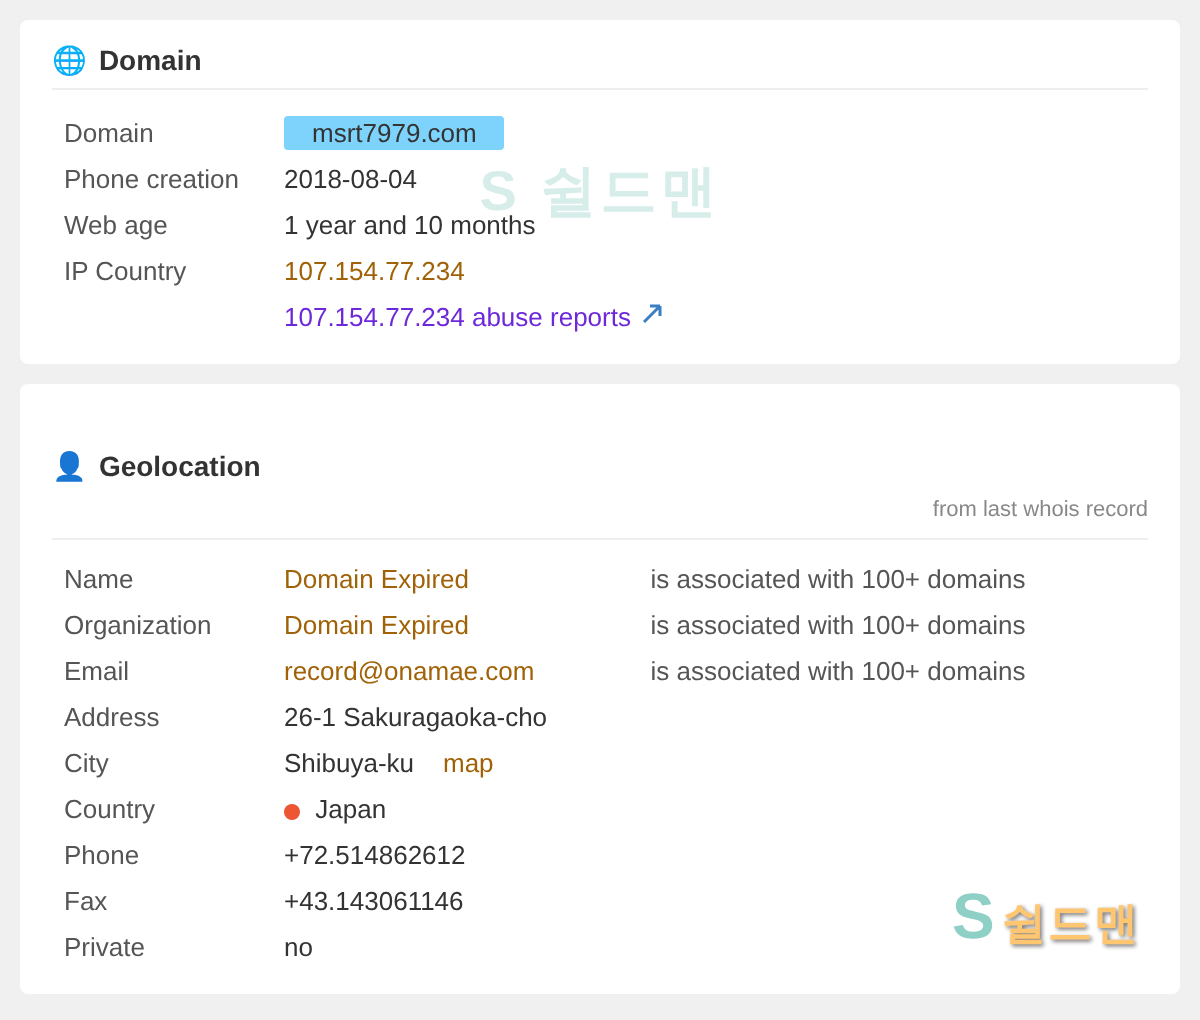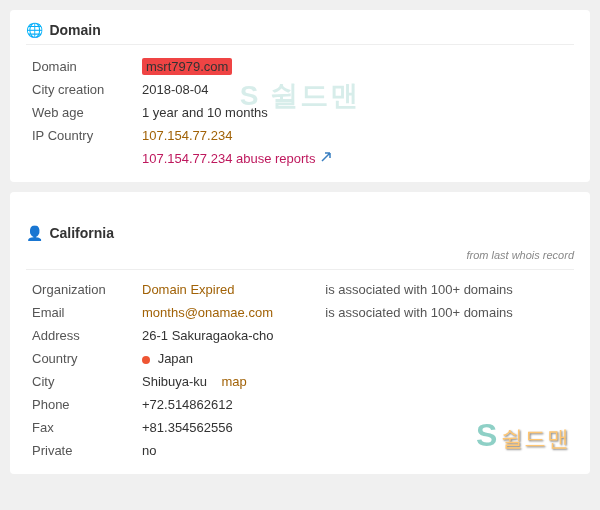--- a/index.html
+++ b/index.html
@@ -36,31 +36,31 @@
     table.info-table tr td {
       padding: 4px 6px;
       vertical-align: top;
     }
     table.info-table tr td:first-child {
       color: #555;
       width: 110px;
       font-weight: normal;
     }
     .highlighted {
-      background: #ef4444;
-      padding: 1px 4px;
+      background: #7dd3fc;
+      padding: 1px 14px;
       border-radius: 2px;
     }
     .link {
       color: #a16207;
       text-decoration: none;
       cursor: pointer;
     }
     .abuse-link {
-      color: #be185d;
+      color: #6d28d9;
       text-decoration: none;
       cursor: pointer;
     }
     .external-icon {
       display: inline-block;
       width: 10px;
       height: 10px;
       margin-left: 2px;
       position: relative;
       top: -1px;
@@ -93,21 +93,20 @@
       background: #3c3b6e;
     }
     .registrant-header {
       display: flex;
       justify-content: space-between;
       align-items: center;
     }
     .from-last {
       font-size: 11px;
       color: #888;
-      font-style: italic;
       margin-top: 45px;
     }
     .dot-red {
       display: inline-block;
       width: 8px;
       height: 8px;
       background: #e53;
       border-radius: 50%;
       margin-right: 4px;
       vertical-align: middle;
@@ -129,21 +128,21 @@
     .watermark2 {
       position: absolute;
       bottom: 20px;
       right: 20px;
       opacity: 0.55;
       pointer-events: none;
       z-index: 10;
     }
     .watermark2-text {
       font-size: 22px;
-      font-weight: normal;
+      font-weight: bold;
       color: #f90;
       letter-spacing: 1px;
       text-shadow: 1px 1px 2px #000;
     }
     .watermark2-s {
       font-size: 32px;
       font-weight: bold;
       color: #3a9;
     }
   </style>
@@ -155,21 +154,21 @@
     <span>🌐</span>
     <span>Domain</span>
   </div>
   <table class="info-table">
     <tbody>
         <tr>
       <td>Domain</td>
       <td><span class="highlighted">msrt7979.com</span></td>
     </tr>
     <tr>
-      <td>City creation</td>
+      <td>Phone creation</td>
       <td>2018-08-04</td>
     </tr>
     <tr>
       <td>Web age</td>
       <td>1 year and 10 months</td>
     </tr>
     <tr>
       <td>IP Country</td>
       <td>
         <a class="link" href="#">107.154.77.234</a>
@@ -188,71 +187,78 @@
     </tr>
   </tbody>
     </table>
   <div class="watermark">S 쉴드맨</div>
 </div>
 
 <div class="card" style="margin-top:0; position:relative;">
   <div class="registrant-header">
     <div class="card-title" style="border-bottom:none;margin-bottom:0;padding-bottom:0;">
       <span>👤</span>
-      <span>California</span>
+      <span>Geolocation</span>
     </div>
     <div class="from-last">from last whois record</div>
   </div>
   <div style="border-bottom:1px solid #eee; margin: 8px 0 8px 0;"></div>
   <table class="info-table">
     <tbody>
+        <tr>
+      <td>Name</td>
+      <td>
+        <a class="link" href="#">Domain Expired</a>
+      </td>
+      <td style="color:#555;">is associated with 100+ domains</td>
+    </tr>
     <tr>
       <td>Organization</td>
       <td>
         <a class="link" href="#">Domain Expired</a>
       </td>
       <td style="color:#555;">is associated with 100+ domains</td>
     </tr>
     <tr>
       <td>Email</td>
       <td>
-        <a class="link" href="#">months@onamae.com</a>
+        <a class="link" href="#">record@onamae.com</a>
       </td>
       <td style="color:#555;">is associated with 100+ domains</td>
     </tr>
     <tr>
       <td>Address</td>
       <td>26-1 Sakuragaoka-cho</td>
-      <td></td>
-    </tr>
-    <tr>
-      <td>Country</td>
-      <td>
-        <span class="dot-red"></span>
-        <span>Japan</span>
-      </td>
       <td></td>
     </tr>
     <tr>
       <td>City</td>
       <td>
         <span>Shibuya-ku</span>
         &nbsp;&nbsp;
         <a class="link" href="#">map</a>
       </td>
       <td></td>
     </tr>
     <tr>
+      <td>Country</td>
+      <td>
+        <span class="dot-red"></span>
+        <span>Japan</span>
+      </td>
+      <td></td>
+    </tr>
+    <tr>
       <td>Phone</td>
       <td>+72.514862612</td>
       <td></td>
     </tr>
     <tr>
       <td>Fax</td>
-      <td>+81.354562556</td>
+      <td>+43.143061146</td>
       <td></td>
     </tr>
     <tr>
       <td>Private</td>
       <td>no</td>
       <td></td>
     </tr>
   </tbody>
     </table>
 

